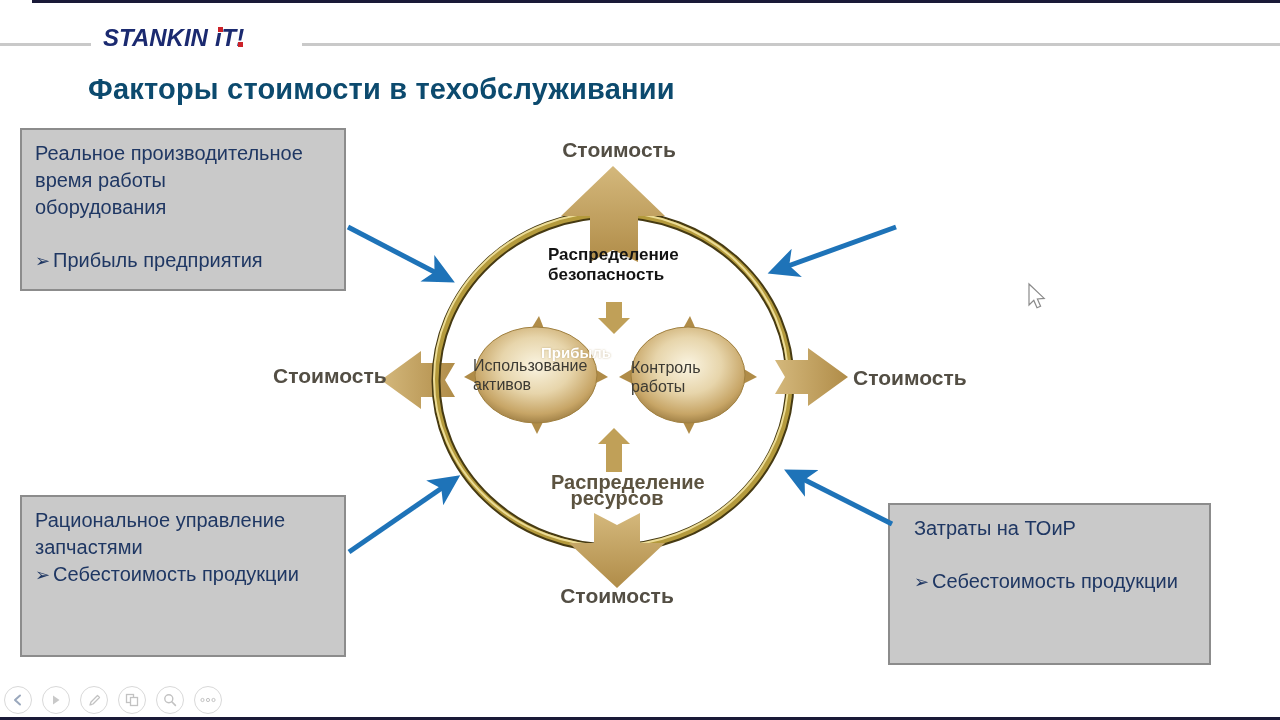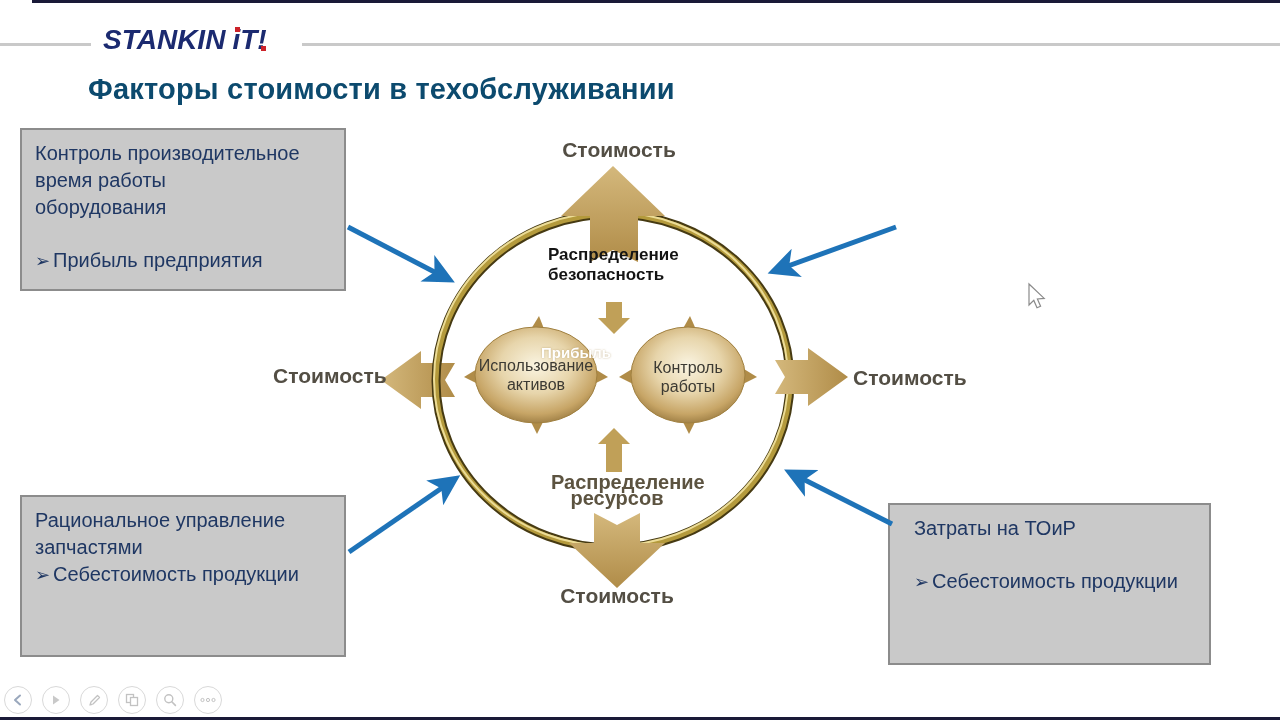--- a/index.html
+++ b/index.html
@@ -10,21 +10,21 @@
   
   .edge-bar { position:absolute; background:#1a1a38; height:3px; }
   #edge-top { top:0; left:32px; right:0; }
   #edge-bottom { bottom:0; left:0; right:0; }
 
   
   .hdr-line { position:absolute; top:43px; height:3px; background:#c9c9c9; }
   #hdr-line-left { left:0; width:91px; }
   #hdr-line-right { left:302px; right:0; }
   #logo { position:absolute; left:103px; top:24px; width:200px; height:36px;
-          font-style:italic; font-weight:bold; font-size:28px; color:#1b2a70;
+          font-style:italic; font-weight:bold; font-size:24px; color:#1b2a70;
           letter-spacing:0px; white-space:nowrap; }
   #logo .lp2 { position:relative; margin-left:7px; }
   #logo .red-dot { position:absolute; width:5px; height:5px; background:#cc2229; }
   #logo .dot-i { left:3px; top:3px; }
   #logo .dot-bang { right:1px; bottom:4px; }
 
   #page-title { position:absolute; left:88px; top:73px; font-size:29px; font-weight:bold;
                 color:#0c4a6e; letter-spacing:0.2px; }
 
   
@@ -42,21 +42,21 @@
   #cost-top    { left:560px; top:138px; width:118px; text-align:center; }
   #cost-left   { left:273px; top:364px; width:104px; text-align:right; }
   #cost-right  { left:853px; top:366px; width:110px; text-align:left; }
   #cost-bottom { left:558px; top:584px; width:118px; text-align:center; }
 
   #safety-label { position:absolute; left:548px; top:245px; width:160px;
                   font-size:17px; font-weight:bold; color:#141414; line-height:20px; }
   #resources-label { position:absolute; left:551px; top:474px; width:132px; text-align:center;
                      font-size:20px; font-weight:bold; color:#5c5340; line-height:16px; }
 
-  .ellipse-label { position:absolute; text-align:center; color:#3c3a33;
+  .ellipse-label { position:absolute; color:#3c3a33;
                    font-size:16px; font-weight:500; line-height:19px; }
   #ellipse-left-label  { left:473px; top:356px; width:126px; }
   #ellipse-right-label { left:631px; top:358px; width:114px; }
   #watermark { position:absolute; left:541px; top:344px; width:70px; text-align:center;
                color:#ffffff; font-size:15px; font-weight:bold; text-shadow:0 0 2px rgba(160,130,70,.6); }
 
   
   #controls { position:absolute; left:4px; top:686px; display:flex; gap:10px; }
   .ctrl-btn { width:28px; height:28px; border-radius:50%; border:1.5px solid #d9d9d9;
               background:rgba(255,255,255,.6); display:flex; align-items:center;
@@ -75,21 +75,21 @@
 
   <div id="hdr-line-left" class="hdr-line"></div>
   <div id="hdr-line-right" class="hdr-line"></div>
   <div id="logo">
     <span>STANKIN</span><span class="lp2"><span>iT!</span><span class="red-dot dot-i"></span><span class="red-dot dot-bang"></span></span>
   </div>
 
   <div id="page-title">Факторы стоимости в техобслуживании</div>
 
   <div id="box-top-left" class="callout">
-    <div>Контроль производительное</div>
+    <div>Реальное производительное</div>
     <div>время работы</div>
     <div>оборудования</div>
     <div class="gap-lg"></div>
     <div class="bullet-row">
       <span class="bullet-marker">➢</span>
       <span>Прибыль предприятия</span>
     </div>
   </div>
 
   <div id="box-bottom-left" class="callout">

